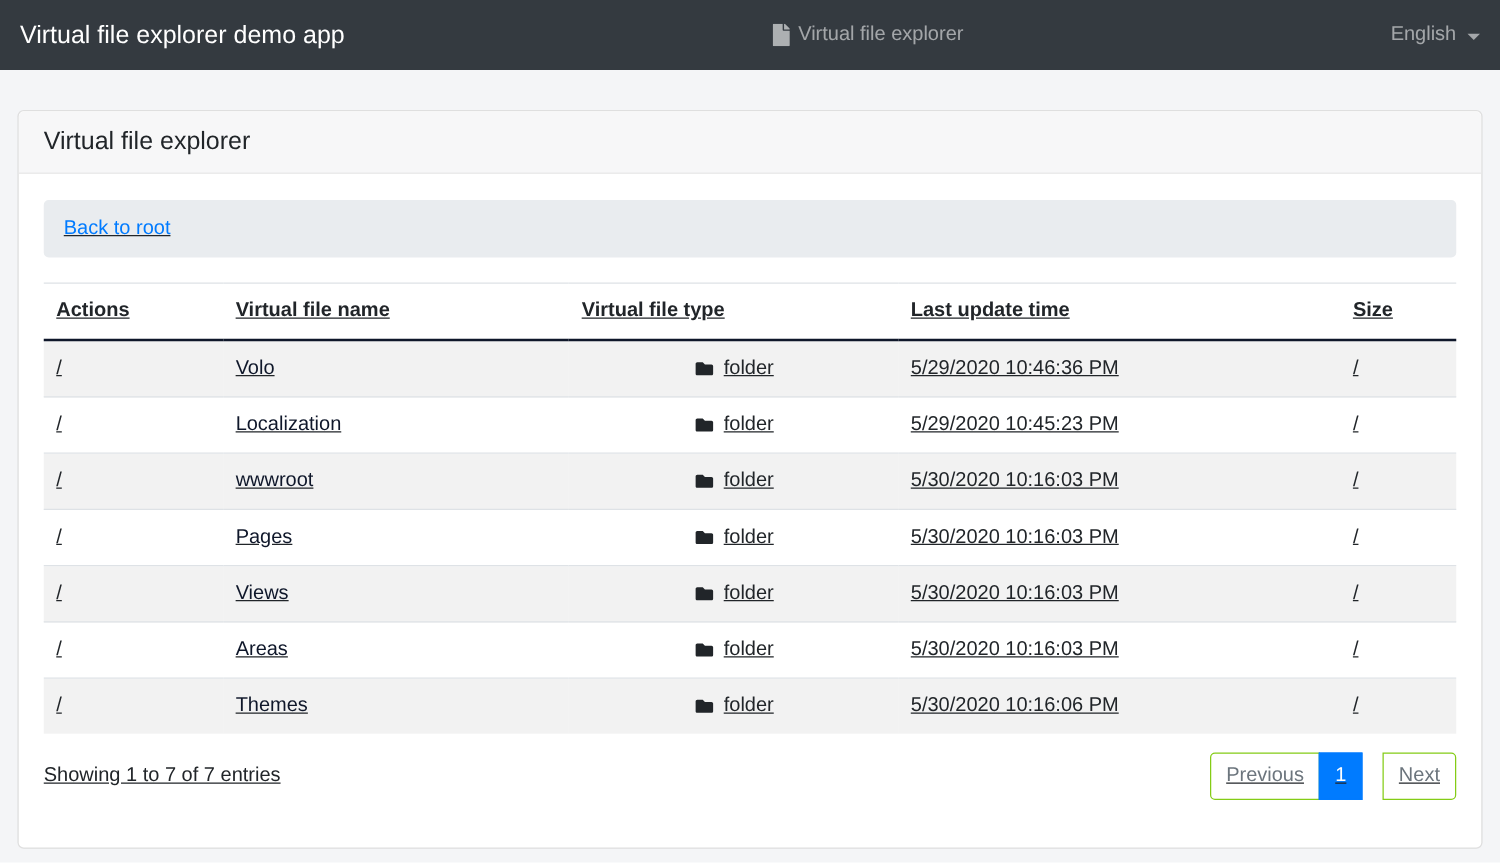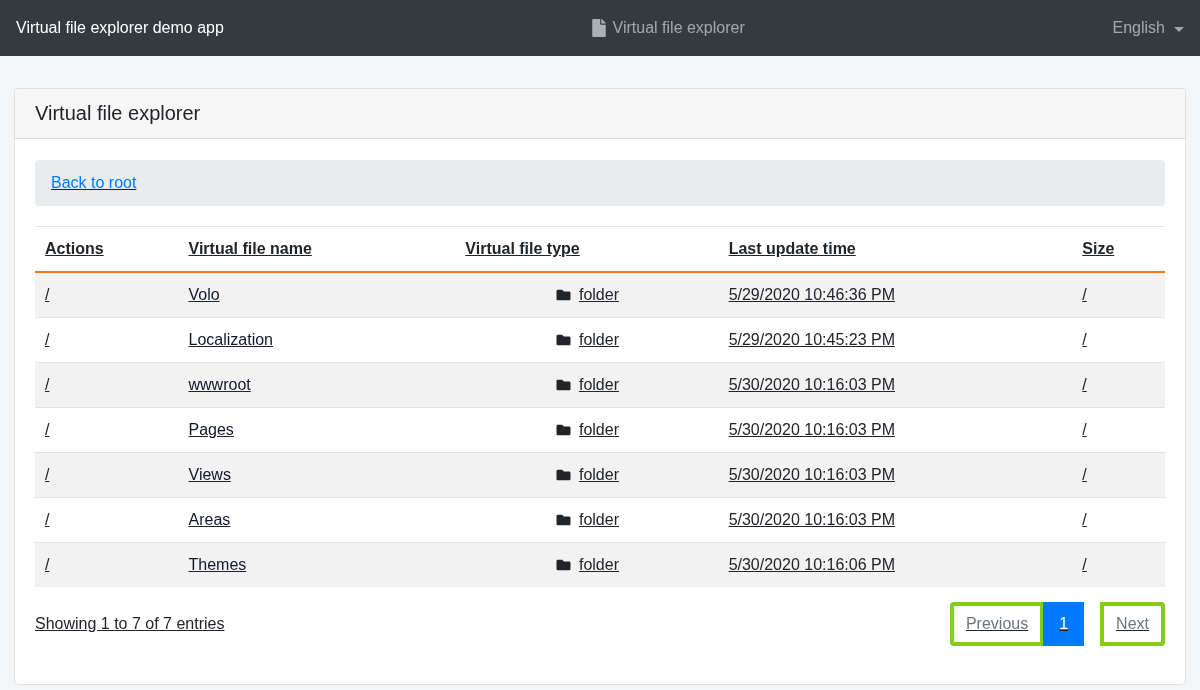--- a/index.html
+++ b/index.html
@@ -16,21 +16,21 @@
   
   .navbar {
     height: 56px;
     background: #343a40;
     display: flex;
     align-items: center;
     padding: 0 16px;
   }
   .navbar-brand {
     color: #ffffff;
-    font-size: 16px;
+    font-size: 20px;
     text-decoration: none;
     white-space: nowrap;
     cursor: pointer;
   }
   .nav-center {
     flex: 1;
     display: flex;
     justify-content: center;
   }
   .nav-link {
@@ -97,21 +97,21 @@
     border-collapse: collapse;
   }
   .file-table th, .file-table td {
     text-align: left;
     padding: 12px 10px;
     vertical-align: middle;
     line-height: 20px;
   }
   .file-table thead th {
     border-top: 1px solid #dee2e6;
-    border-bottom: 2px solid #f97316;
+    border-bottom: 2px solid #0f172a;
     font-weight: bold;
   }
   .file-table tbody td { border-top: 1px solid #dee2e6; }
   .file-table tbody tr:nth-child(odd) { background: rgba(0,0,0,.05); }
   .file-table td a { color: #0f172a; text-decoration: none; cursor: pointer; }
   .type-wrap { display: flex; align-items: center; gap: 7px; justify-content: center; }
   .folder-icon svg { width: 17px; height: 14px; display: block; fill: #212529; }
 
   
   .table-footer {
@@ -120,21 +120,21 @@
     align-items: center;
     margin-top: 15px;
     padding-bottom: 18px;
   }
   .table-info { color: #212529; }
   ul.pagination { list-style: none; display: flex; margin: 0; padding: 0; }
   .page-link {
     display: block;
     padding: 8px 12px;
     line-height: 20px;
-    border: 4px solid #84cc16;
+    border: 1px solid #84cc16;
     background: #fff;
     color: #6c757d;
     text-decoration: none;
     cursor: pointer;
   }
   ul.pagination li:not(:first-child) .page-link { margin-left: -1px; }
   ul.pagination li:first-child .page-link { border-radius: 4px 0 0 4px; }
   ul.pagination li:last-child .page-link { border-radius: 0 4px 4px 0; margin-left: 16px; }
   .page-link.active {
     background: #007bff;

